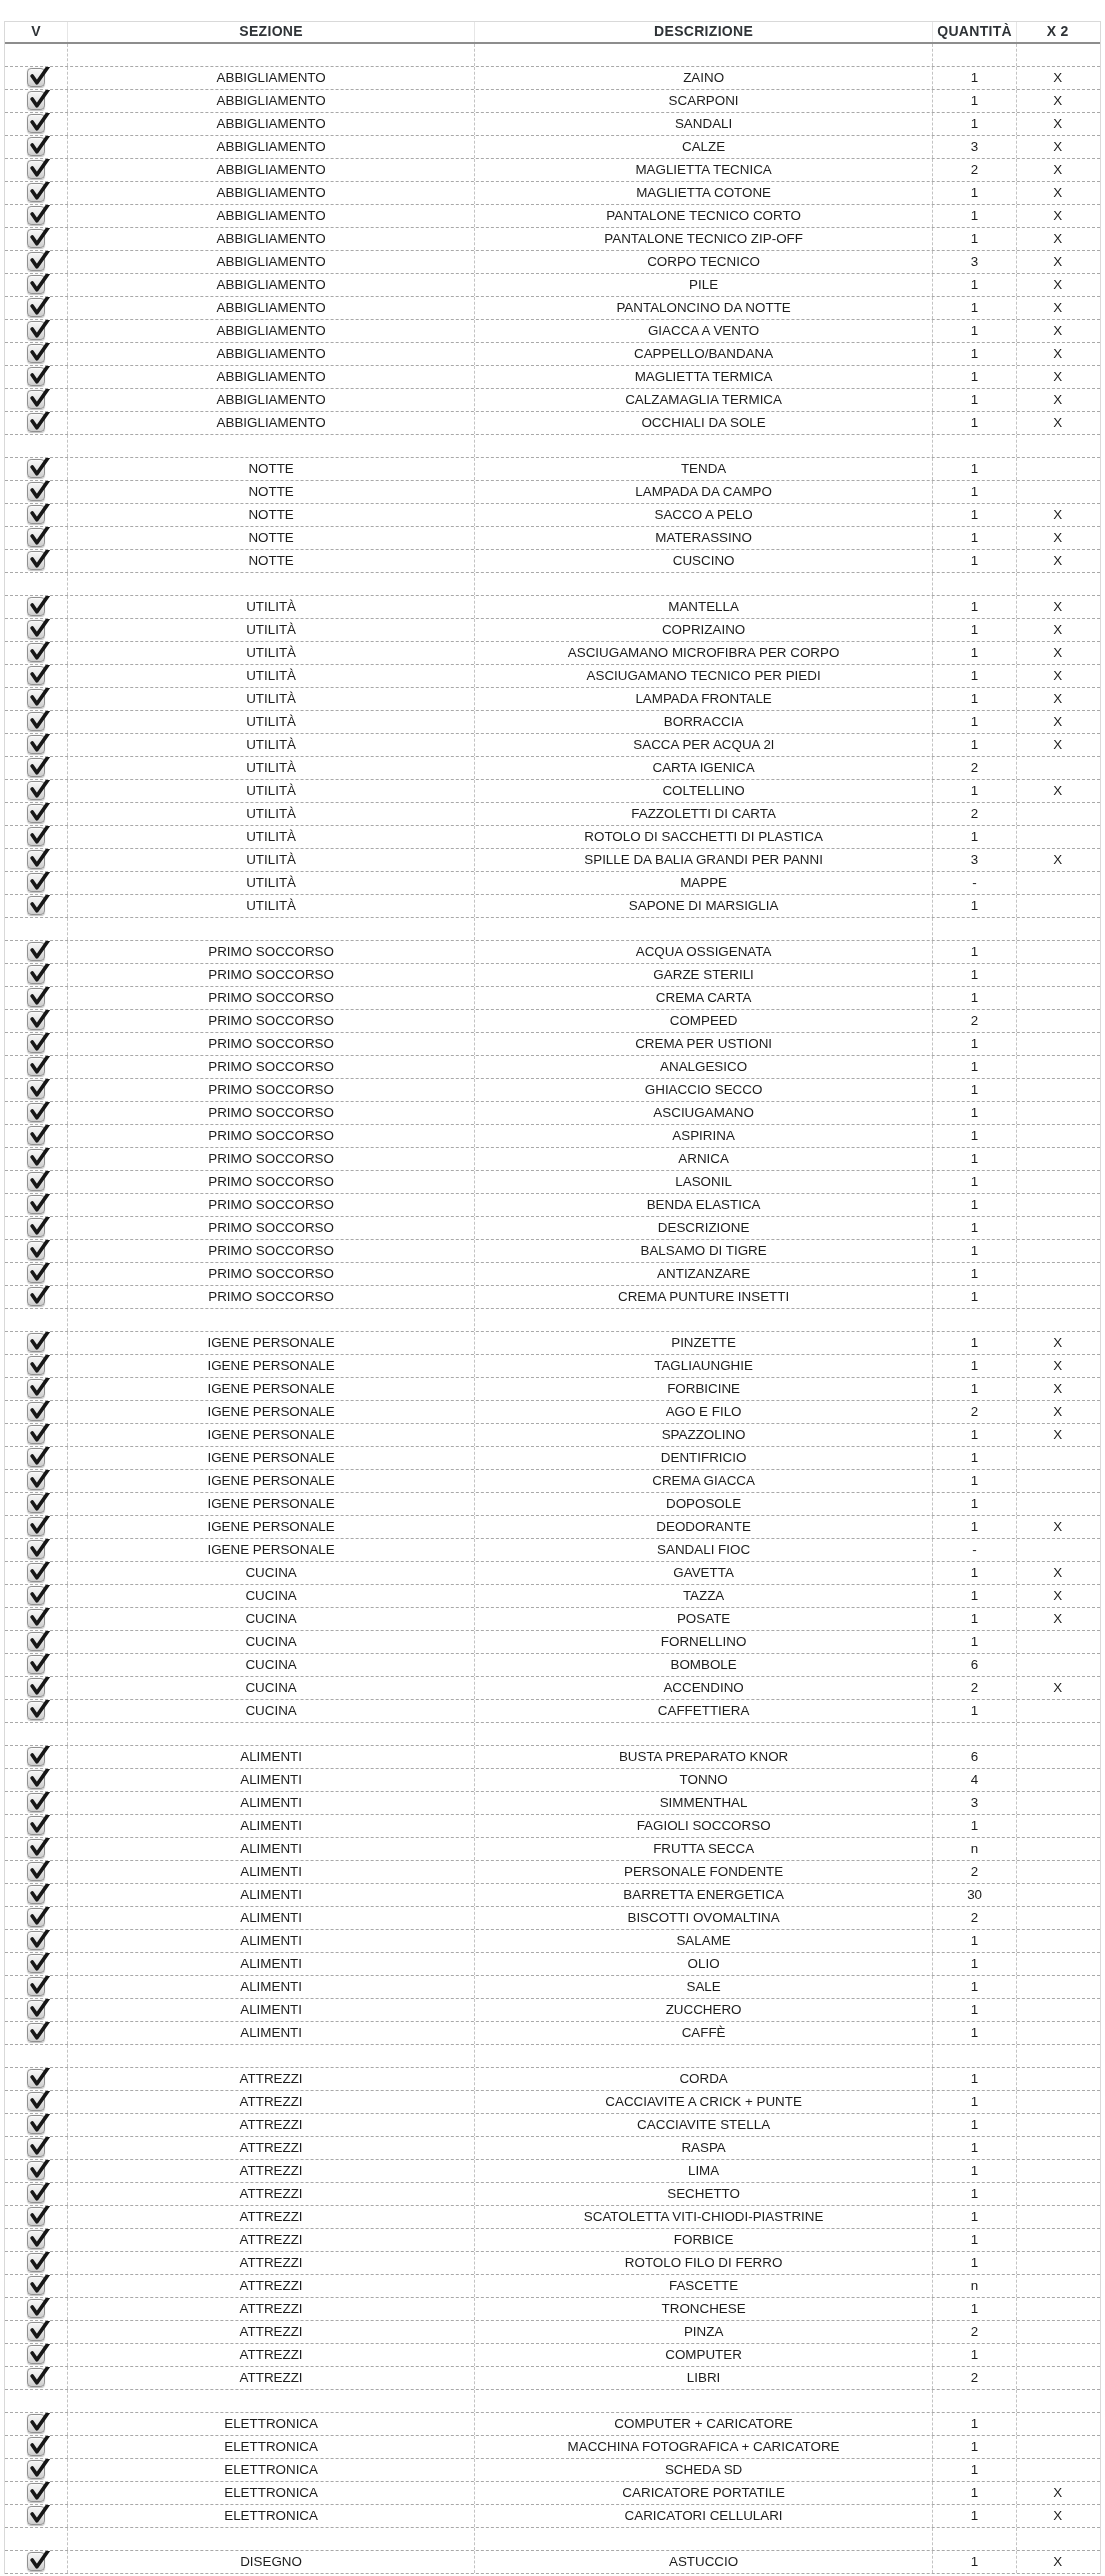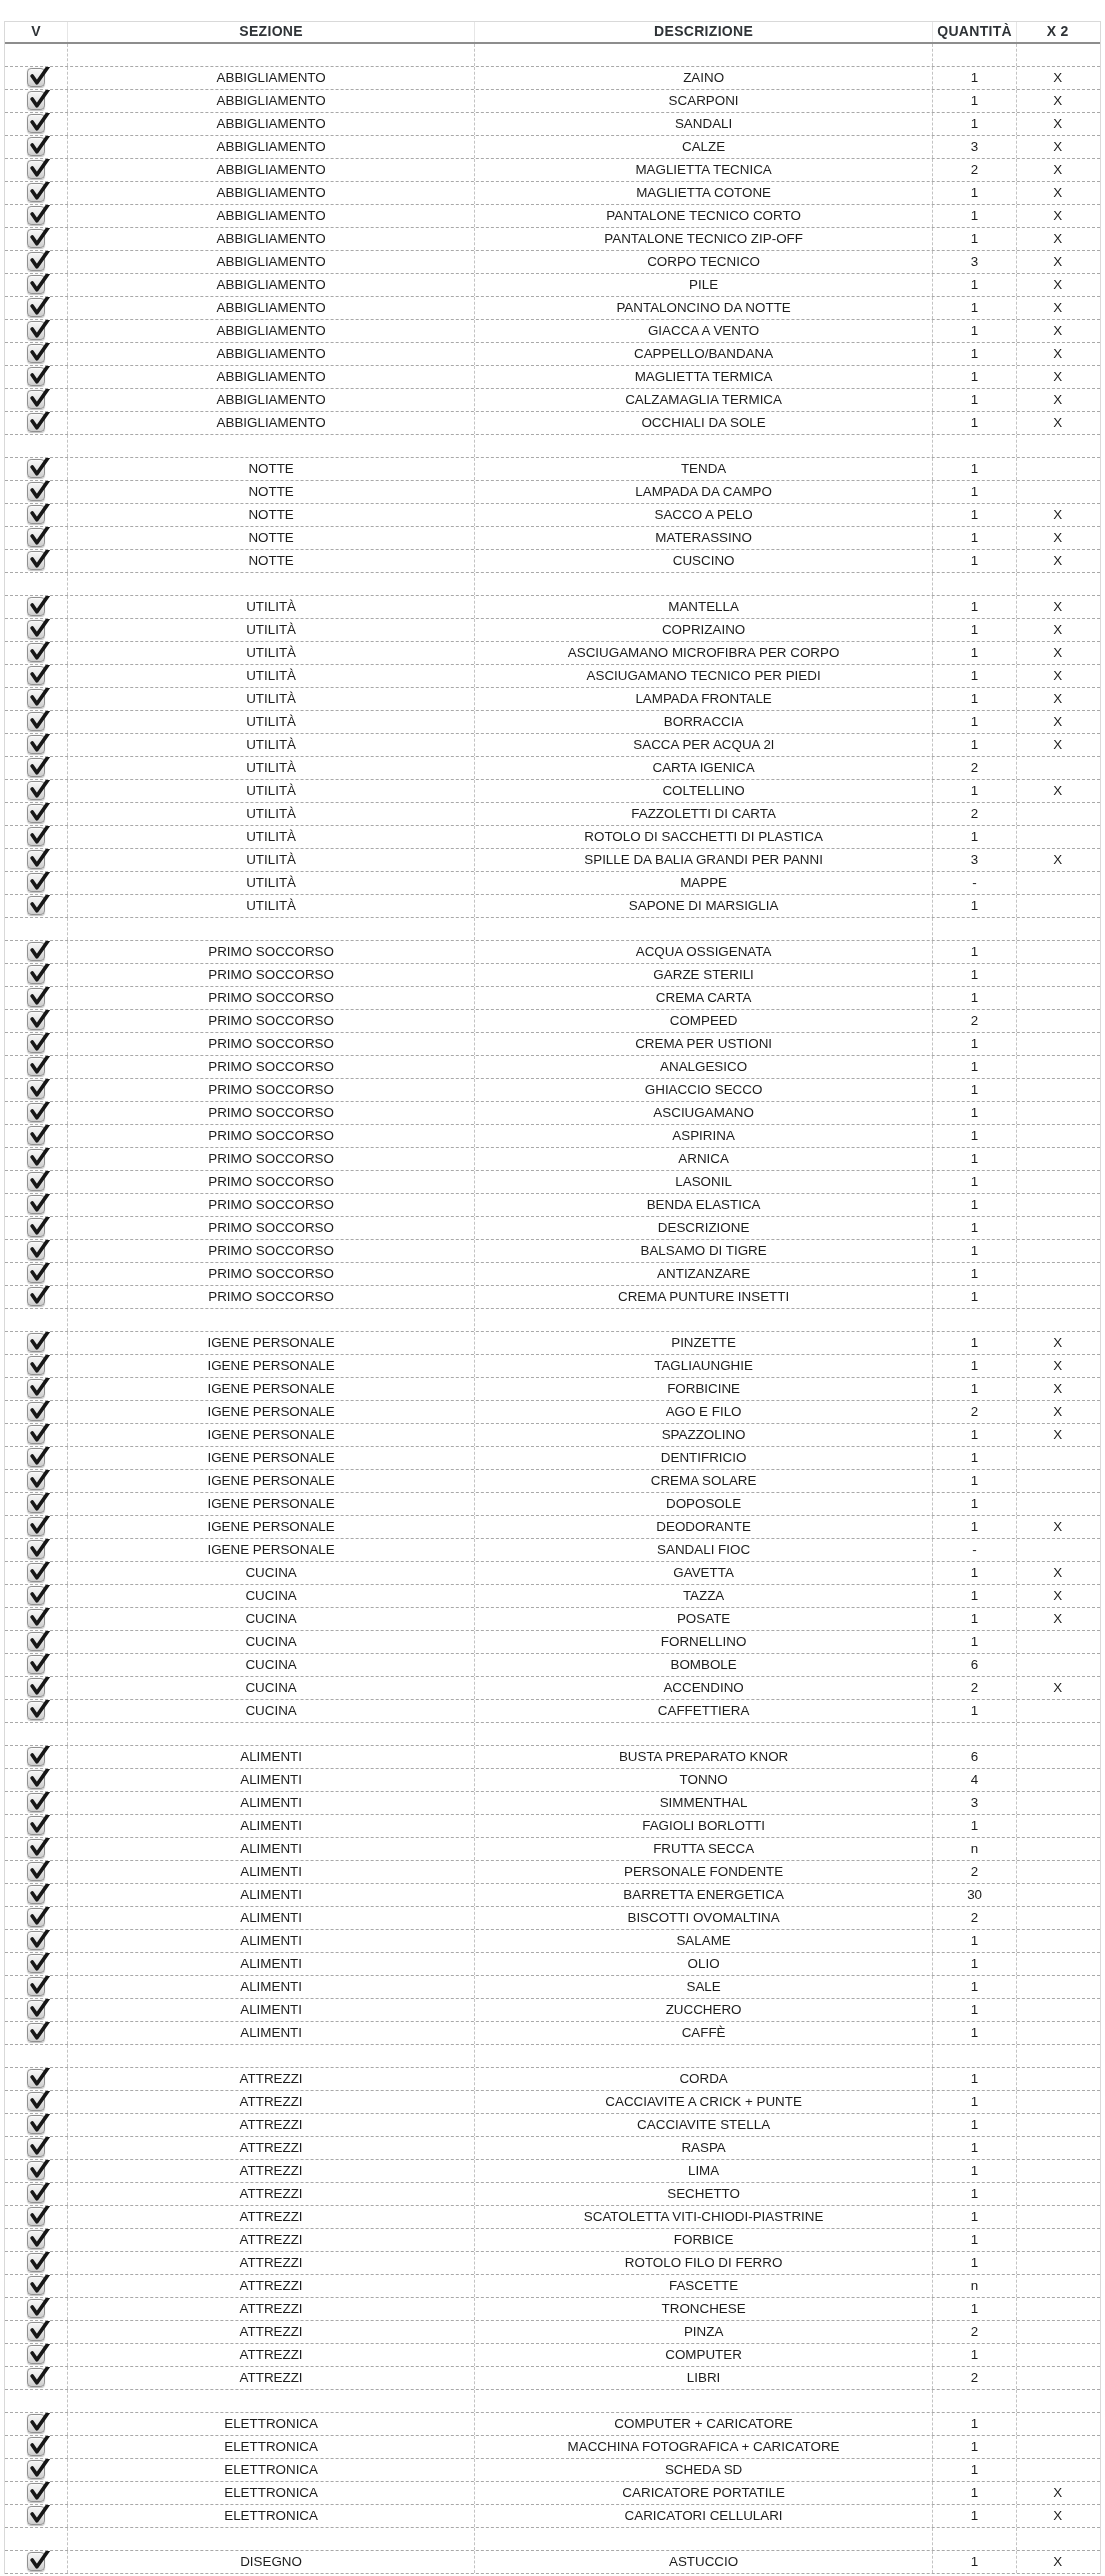--- a/index.html
+++ b/index.html
@@ -832,21 +832,21 @@
         </div>
         <div class="row">
           <div class="c">
             <div class="cb">
               <svg viewBox="0 0 44 46">
                 <path d="M8 25 L17 38 L40 5"></path>
               </svg>
             </div>
           </div>
           <div class="c">IGENE PERSONALE</div>
-          <div class="c">CREMA SOLARE</div>
+          <div class="c">CREMA GIACCA</div>
           <div class="c">1</div>
           <div class="c"></div>
         </div>
         <div class="row">
           <div class="c">
             <div class="cb">
               <svg viewBox="0 0 44 46">
                 <path d="M8 25 L17 38 L40 5"></path>
               </svg>
             </div>
@@ -1021,21 +1021,21 @@
         </div>
         <div class="row">
           <div class="c">
             <div class="cb">
               <svg viewBox="0 0 44 46">
                 <path d="M8 25 L17 38 L40 5"></path>
               </svg>
             </div>
           </div>
           <div class="c">ALIMENTI</div>
-          <div class="c">FAGIOLI BORLOTTI</div>
+          <div class="c">FAGIOLI SOCCORSO</div>
           <div class="c">1</div>
           <div class="c"></div>
         </div>
         <div class="row">
           <div class="c">
             <div class="cb">
               <svg viewBox="0 0 44 46">
                 <path d="M8 25 L17 38 L40 5"></path>
               </svg>
             </div>

